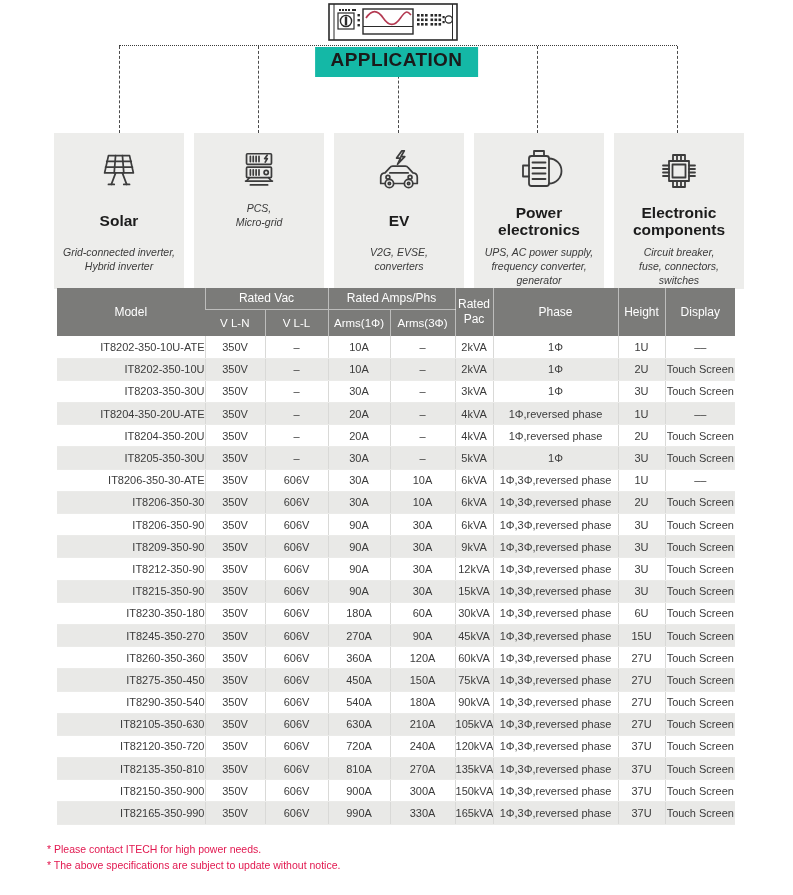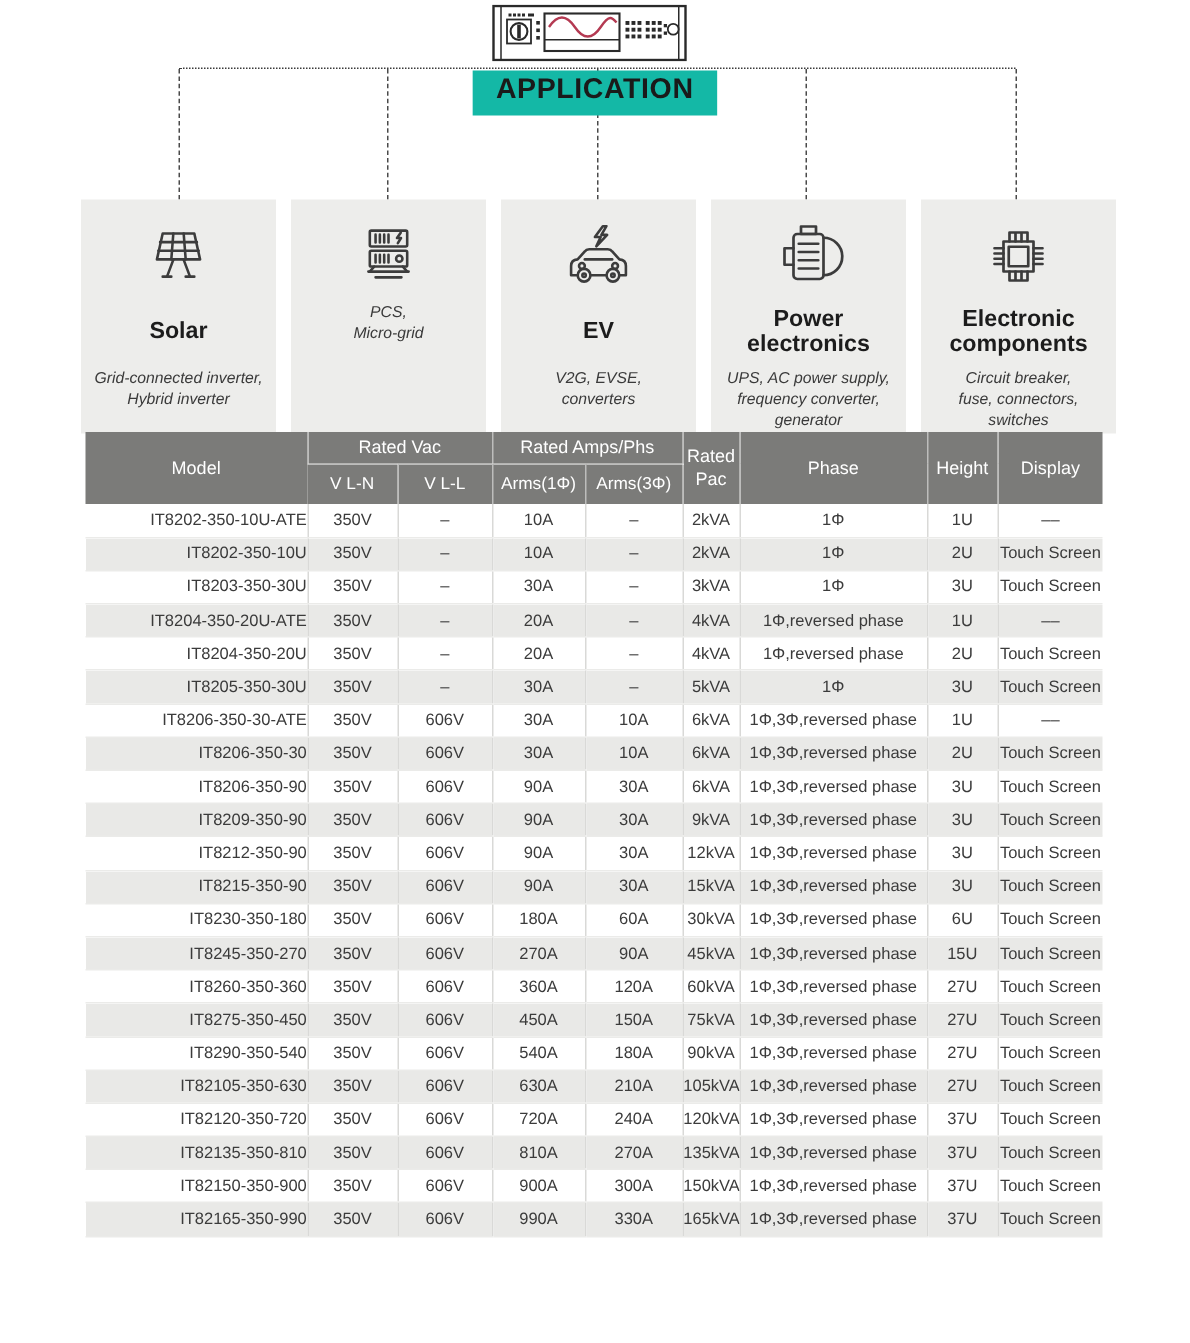--- a/index.html
+++ b/index.html
@@ -471,15 +471,17 @@
           <td>330A</td>
           <td>165kVA</td>
           <td>1Φ,3Φ,reversed phase</td>
           <td>37U</td>
           <td>Touch Screen</td>
         </tr>
       </tbody>
   </table>
 
   <div class="notes">
+    <div class="note">* Please contact ITECH for high power needs.</div>
+    <div class="note">* The above specifications are subject to update without notice.</div>
   </div>
 
 </div>
 
 </body></html>

